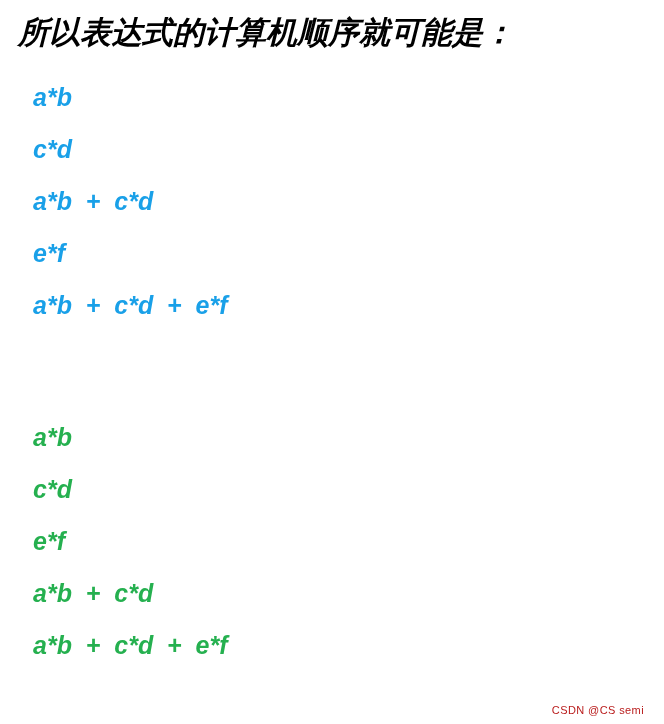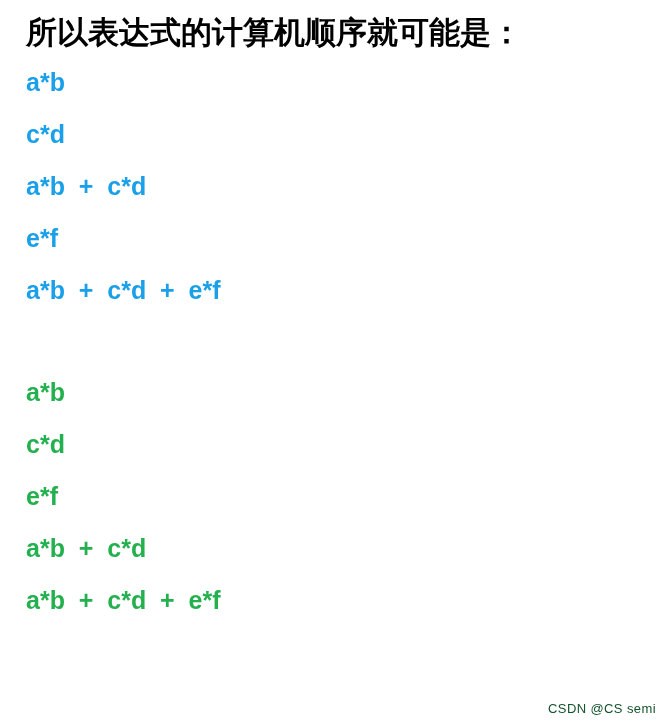--- a/index.html
+++ b/index.html
@@ -16,21 +16,22 @@
     -webkit-font-smoothing: antialiased;
   }
 
   .page {
     position: absolute;
     left: 0;
     top: 0;
     width: 536px;
     height: 724px;
     box-sizing: border-box;
-    padding: 10px 0 0 26px;
+    padding: 10px 0 0 18px;
+    font-style: italic;
   }
 
   .heading {
     font-size: 31px;
     font-weight: bold;
     color: #000000;
     letter-spacing: 0px;
     line-height: 46px;
     white-space: nowrap;
     margin: 0;
@@ -39,21 +40,21 @@
   .heading-2 {
     font-size: 31px;
     font-weight: bold;
     color: #000000;
     line-height: 46px;
     white-space: nowrap;
     margin: 0;
   }
 
   .expr-list {
-    margin: 0;
+    margin: 15px;
     padding: 0;
     list-style: none;
   }
 
   .expr {
     font-size: 25px;
     font-weight: bold;
     line-height: 52px;
     white-space: pre;
     margin: 0;
@@ -61,24 +62,24 @@
 
   .expr-blue { color: #19a0e8; }
   .expr-green { color: #25b04f; }
 
   .section-gap {
     height: 50px;
   }
 
   .watermark {
     position: absolute;
-    right: 8px;
+    right: 20px;
     bottom: 8px;
-    font-size: 13px;
-    color: #14532d;
+    font-size: 11px;
+    color: #b91c1c;
     font-family: "Liberation Sans", "DejaVu Sans", sans-serif;
     white-space: nowrap;
     letter-spacing: 0.4px;
   }
 </style>
 </head>
 <body>
 
 <div class="page">
 

